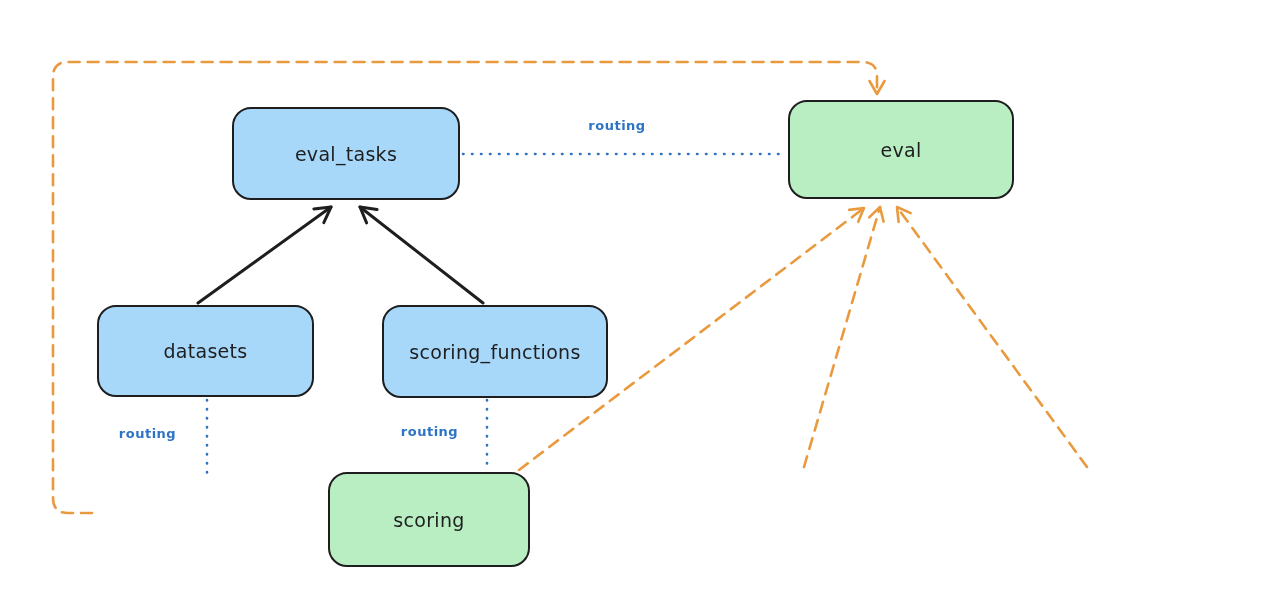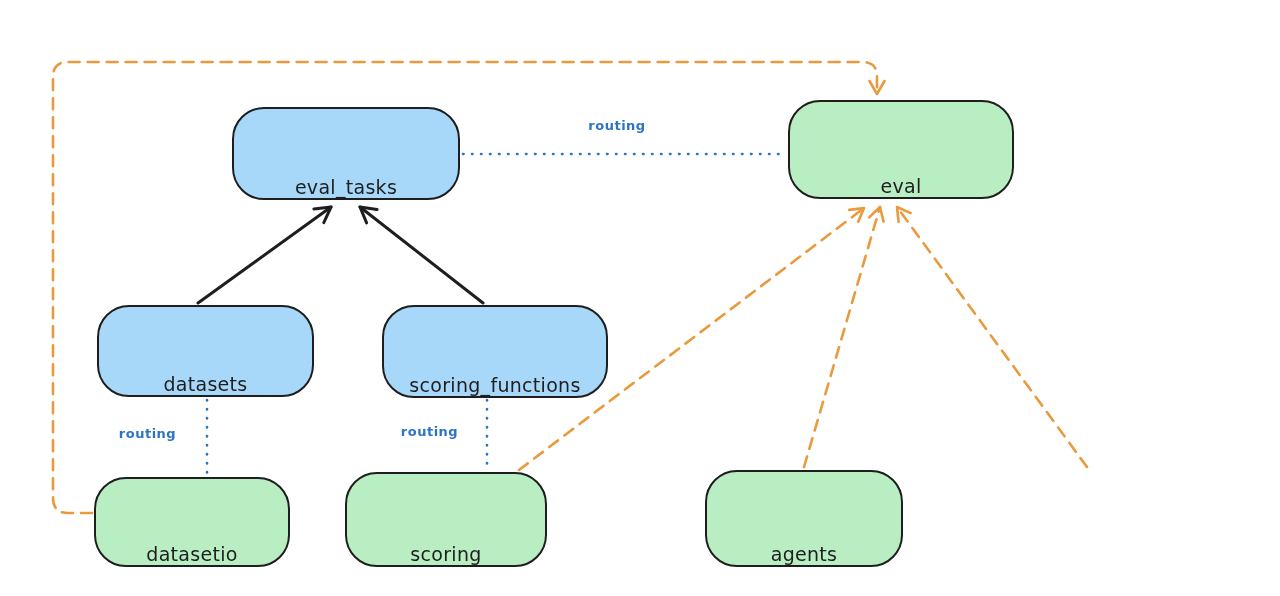--- a/index.html
+++ b/index.html
@@ -24,22 +24,22 @@
   .e{fill:none;}
   .black-solid{stroke:var(--stroke);stroke-width:3;stroke-linecap:round;}
   .blue-dot{stroke:var(--routing-line);stroke-width:2.6;stroke-linecap:round;stroke-dasharray:0.5 8.5;}
   .orange-dash{stroke:var(--dependency-line);stroke-width:2.6;stroke-linecap:round;stroke-dasharray:11 8;}
   .mk{fill:none;stroke-width:3;stroke-linecap:round;stroke-linejoin:round;}
   .mk.black{stroke:var(--stroke);}
   .mk.orange{stroke:var(--dependency-line);stroke-width:2.6;}
   .node{
     position:absolute;
     border:2.6px solid var(--stroke);
-    border-radius:32px;
-    display:flex;align-items:flex-end;justify-content:center;
+    border-radius:19px;
+    display:flex;align-items:center;justify-content:center;
     font-size:19px;color:var(--stroke);
     letter-spacing:0.3px;
   }
   .node.api{background:var(--api-fill);}
   .node.provider{background:var(--provider-fill);}
   .edge-label{
     position:absolute;
     color:var(--routing-line);
     font-size:13px;font-weight:600;
     text-align:center;
@@ -83,31 +83,25 @@
   </div>
 
   <div class="node api" style="left:382px;top:305px;width:226px;height:93px">
     <span>scoring_functions</span>
   </div>
 
   <div class="node api" style="left:97px;top:305px;width:217px;height:92px">
     <span>datasets</span>
   </div>
 
-  <div class="node provider" style="left:94px;top:477px;width:196px;height:90px">
-    <span>datasetio</span>
-  </div>
 
-  <div class="node provider" style="left:345px;top:472px;width:202px;height:95px">
+  <div class="node provider" style="left:328px;top:472px;width:202px;height:95px">
     <span>scoring</span>
   </div>
 
-  <div class="node provider" style="left:705px;top:470px;width:198px;height:97px">
-    <span>agents</span>
-  </div>
 
 
   <div class="edge-label" style="left:557px;top:118px;width:120px">routing</div>
 
   <div class="edge-label" style="left:100px;top:426px;width:95px">routing</div>
 
   <div class="edge-label" style="left:382px;top:424px;width:95px">routing</div>
 
 </div>
 

